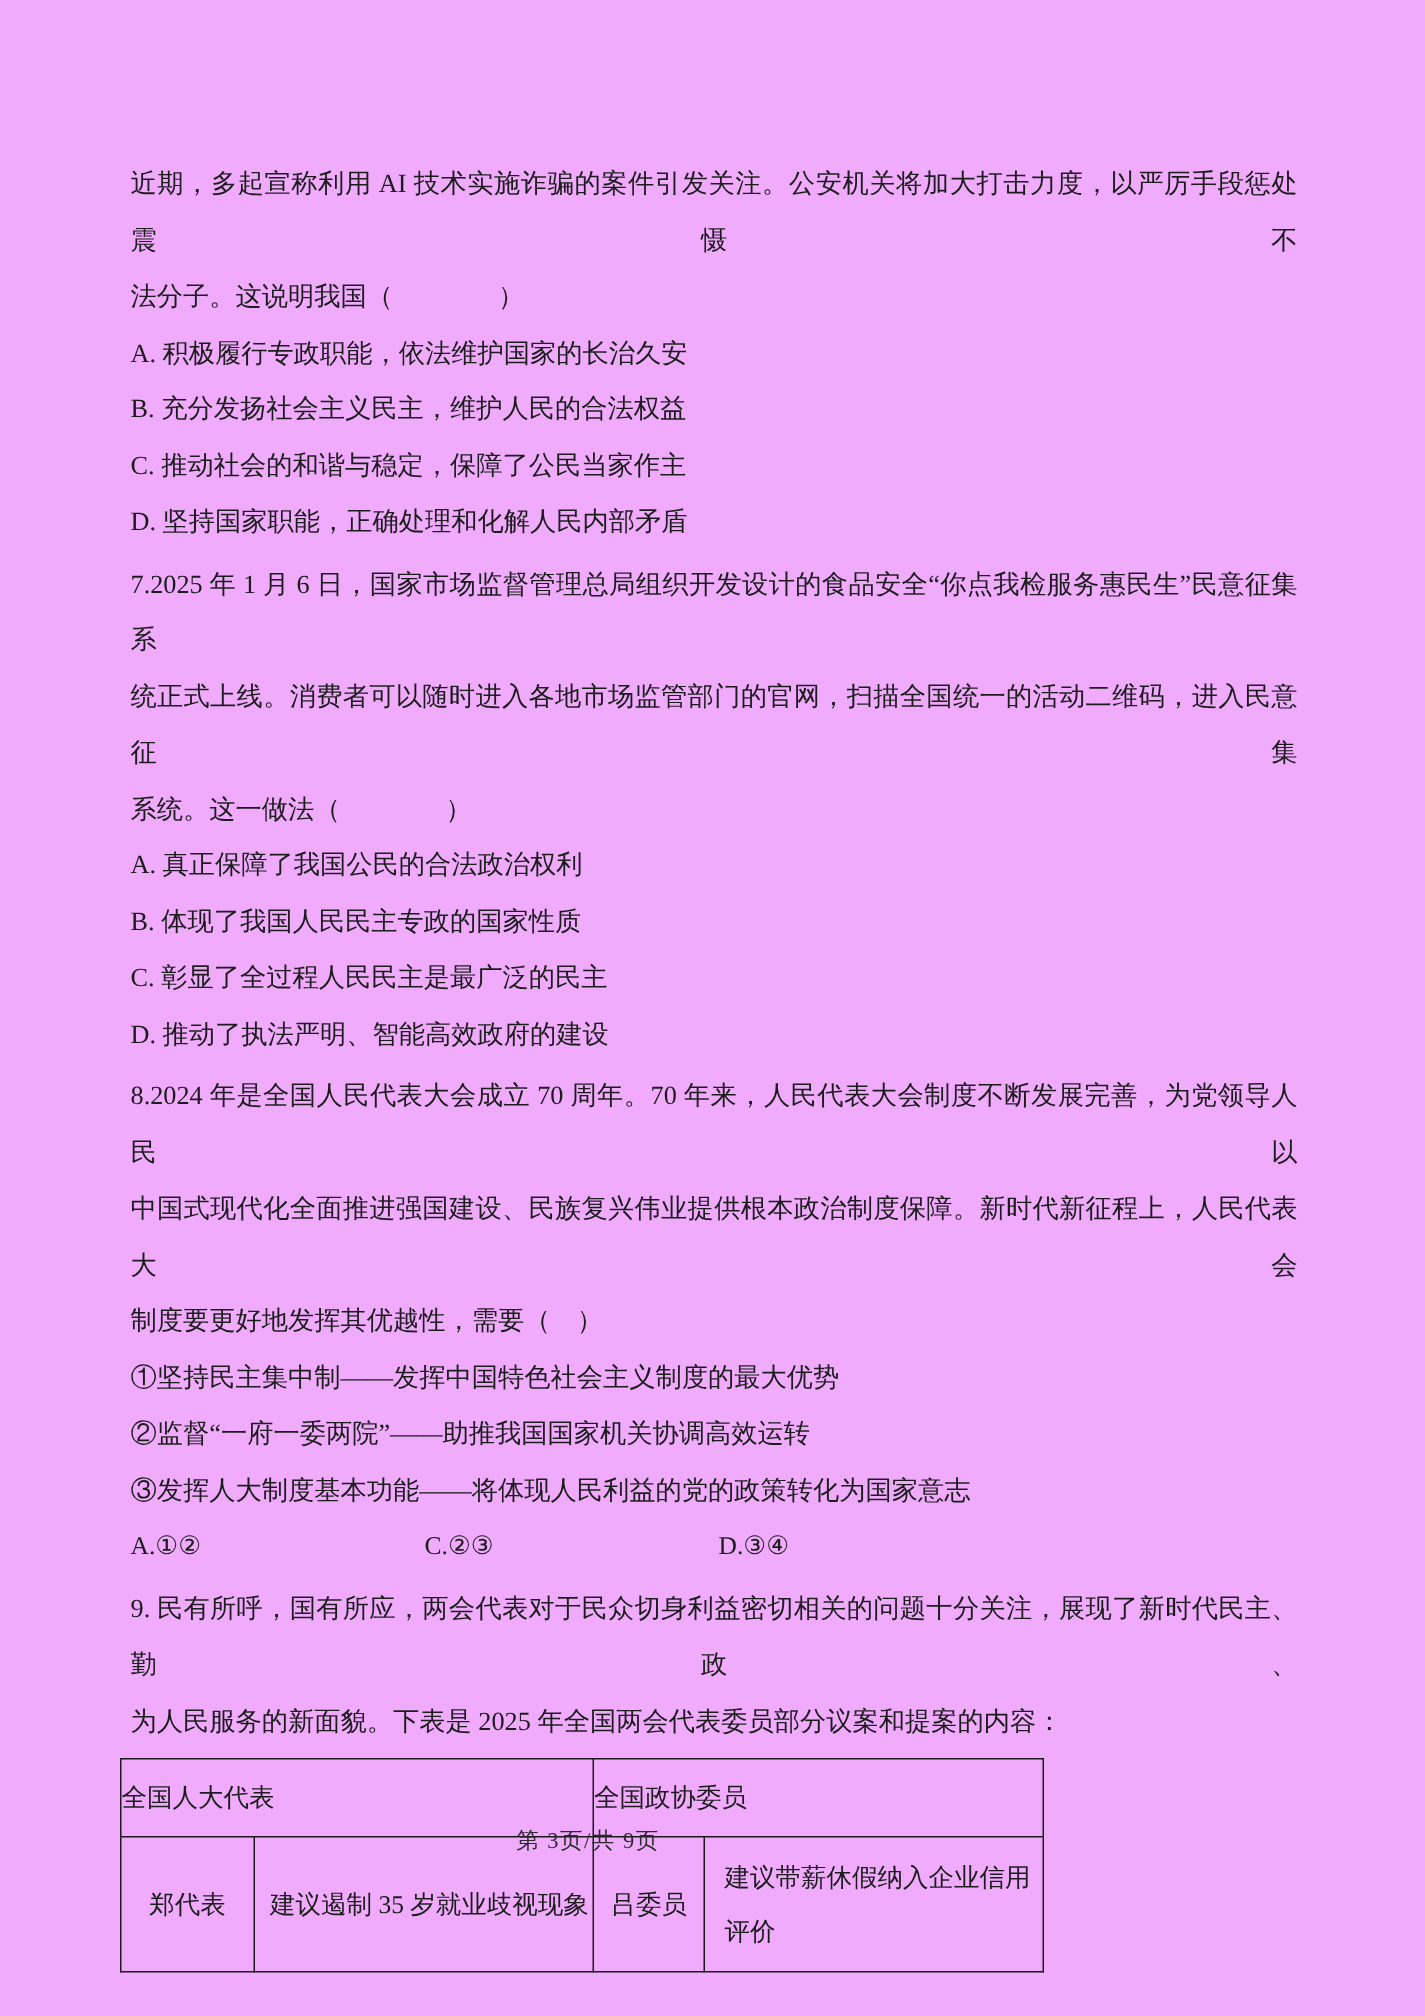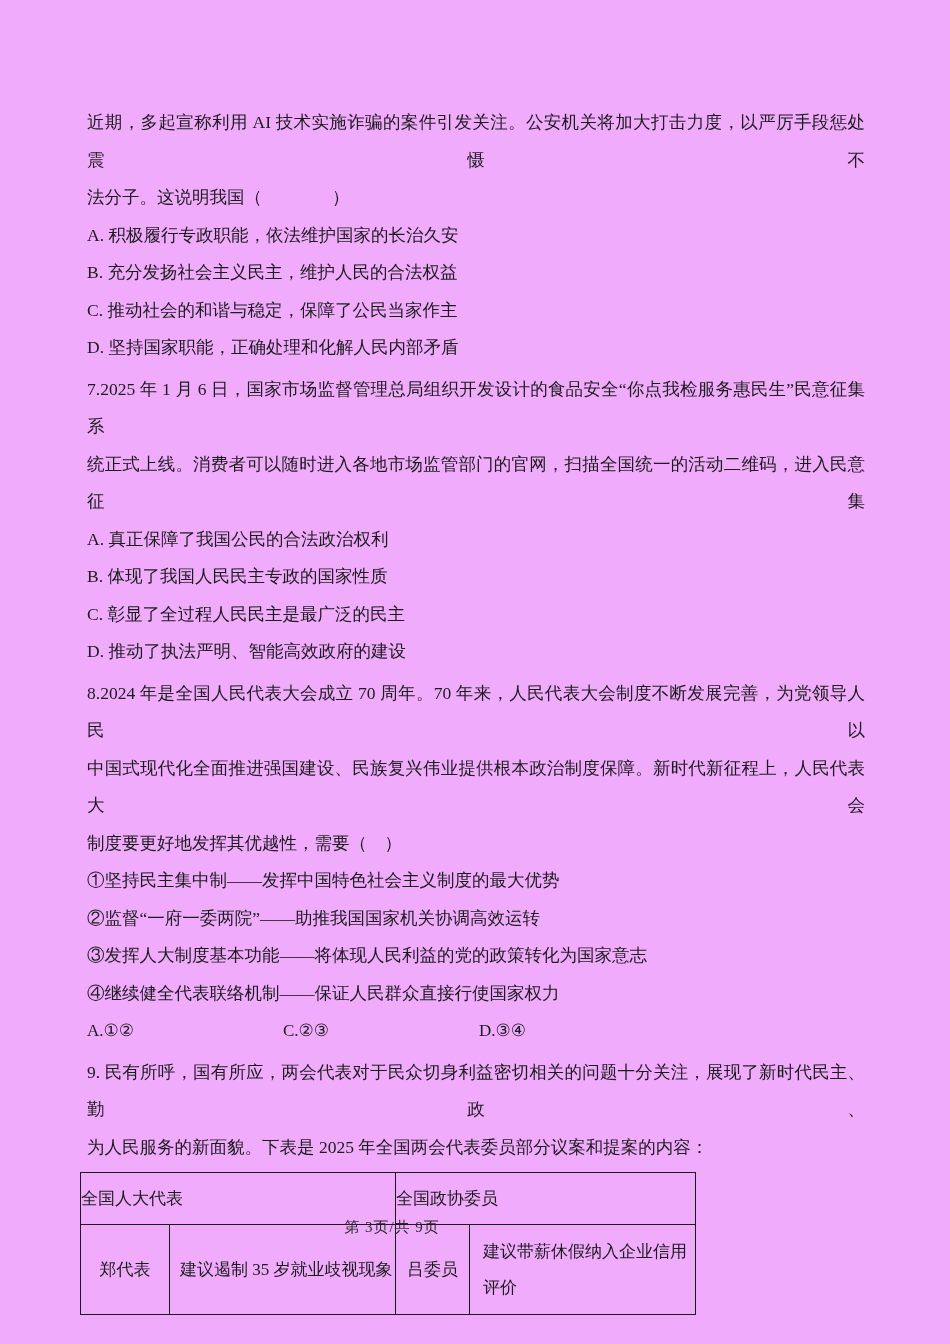--- a/index.html
+++ b/index.html
@@ -63,34 +63,34 @@
       <p class="line">法分子。这说明我国（　　　　）</p>
       <p class="line">A. 积极履行专政职能，依法维护国家的长治久安</p>
       <p class="line">B. 充分发扬社会主义民主，维护人民的合法权益</p>
       <p class="line">C. 推动社会的和谐与稳定，保障了公民当家作主</p>
       <p class="line">D. 坚持国家职能，正确处理和化解人民内部矛盾</p>
     </section>
 
     <section class="question">
       <p class="line j">7.2025 年 1 月 6 日，国家市场监督管理总局组织开发设计的食品安全“你点我检服务惠民生”民意征集系</p>
       <p class="line j">统正式上线。消费者可以随时进入各地市场监管部门的官网，扫描全国统一的活动二维码，进入民意征集</p>
+      <p class="line">系统。这一做法（　　　　）</p>
       <p class="line">A. 真正保障了我国公民的合法政治权利</p>
       <p class="line">B. 体现了我国人民民主专政的国家性质</p>
       <p class="line">C. 彰显了全过程人民民主是最广泛的民主</p>
       <p class="line">D. 推动了执法严明、智能高效政府的建设</p>
     </section>
 
     <section class="question">
       <p class="line j">8.2024 年是全国人民代表大会成立 70 周年。70 年来，人民代表大会制度不断发展完善，为党领导人民以</p>
       <p class="line j">中国式现代化全面推进强国建设、民族复兴伟业提供根本政治制度保障。新时代新征程上，人民代表大会</p>
       <p class="line">制度要更好地发挥其优越性，需要（　）</p>
       <p class="line">①坚持民主集中制——发挥中国特色社会主义制度的最大优势</p>
       <p class="line">②监督“一府一委两院”——助推我国国家机关协调高效运转</p>
       <p class="line">③发挥人大制度基本功能——将体现人民利益的党的政策转化为国家意志</p>
-      <p class="line">④继续健全代表联络机制——保证人民群众直接行使国家权力</p>
       <div class="answers">
         <span class="ans">A.①②</span>
         <span class="ans">C.②③</span>
         <span class="ans">D.③④</span>
       </div>
     </section>
 
     <section class="question">
       <p class="line j">9. 民有所呼，国有所应，两会代表对于民众切身利益密切相关的问题十分关注，展现了新时代民主、勤政、</p>
       <p class="line">为人民服务的新面貌。下表是 2025 年全国两会代表委员部分议案和提案的内容：</p>

